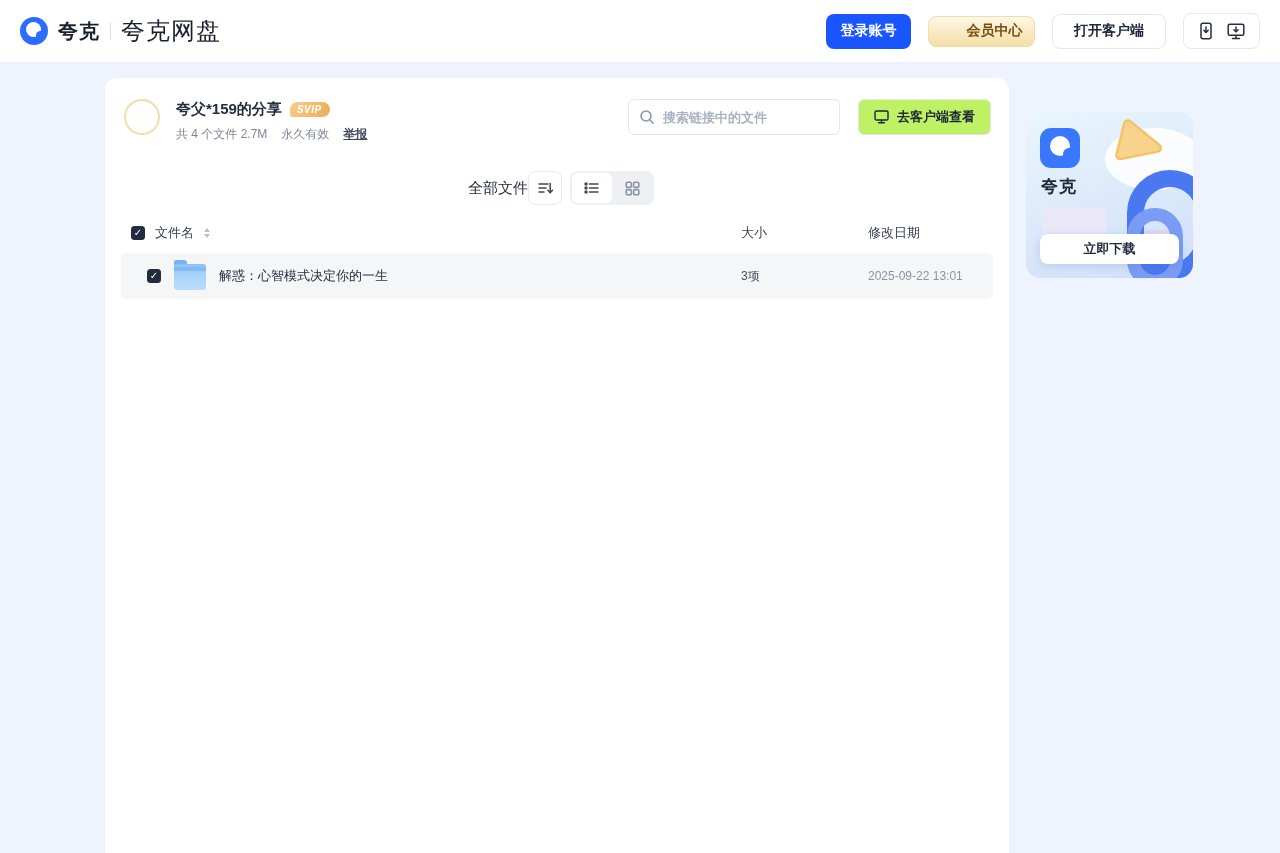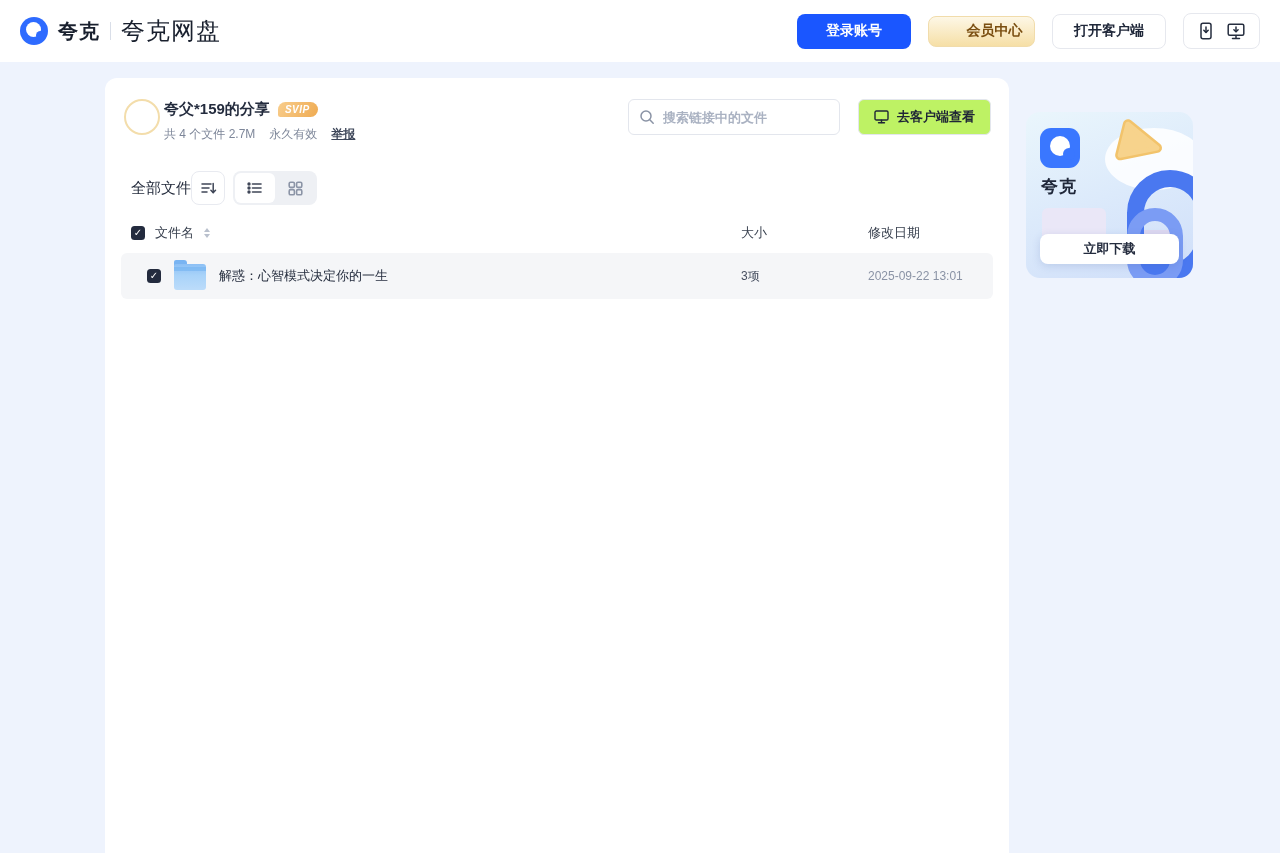--- a/index.html
+++ b/index.html
@@ -19,21 +19,21 @@
   .brand { display: flex; align-items: center; gap: 10px; }
   .qlogo { width: 28px; height: 28px; border-radius: 50%; background: #2e6bff; position: relative; flex: none; }
   .qlogo::before { content:''; position:absolute; left:6px; top:5px; width:15px; height:15px; border-radius:50%; background:#fff; }
   .qlogo::after  { content:''; position:absolute; left:16px; top:14px; width:9px; height:9px; border-radius:50%; background:#2e6bff; }
   .brand-name { font-size: 20px; font-weight: 700; color: #19202e; letter-spacing: 1px; }
   .brand-divider { width: 1px; height: 18px; background: #d9dee8; }
   .brand-product { font-size: 24px; font-weight: 400; color: #19202e; letter-spacing: 1px; }
 
   .header-actions { display: flex; align-items: center; gap: 17px; }
   .btn { border: none; cursor: pointer; font-family: inherit; border-radius: 8px; font-size: 14px; font-weight: 700; }
-  .btn-login { width: 114px; height: 35px; background: #1a56ff; color: #fff; }
+  .btn-login { width: 85px; height: 35px; background: #1a56ff; color: #fff; }
   .btn-vip {
     width: 107px; height: 31px; color: #7a4e10;
     background: linear-gradient(180deg, #fdf7e6 0%, #f6dfa6 100%);
     border: 1px solid #f1dcab;
     padding-left: 26px;
   }
   .btn-client { width: 114px; height: 35px; background: #fff; color: #20283a; border: 1px solid #e6e8ee; }
   .icon-group {
     width: 77px; height: 36px; border: 1px solid #e6e8ee; border-radius: 8px;
     display: flex; align-items: center; justify-content: space-evenly; background: #fff;
@@ -43,21 +43,21 @@
   
   .page { position: relative; height: 791px; }
   .card {
     position: absolute; left: 105px; top: 16px; width: 904px; bottom: 0;
     background: #fff; border-radius: 12px 12px 0 0;
   }
 
   
   .share-head { display: flex; align-items: flex-start; padding: 21px 18px 0 19px; }
   .avatar { width: 36px; height: 36px; border-radius: 50%; background: #fff; border: 2px solid #f3ddab; flex: none; }
-  .share-info { margin-left: 4px; padding-top: 1px; }
+  .share-info { margin-left: 16px; padding-top: 1px; }
   .share-title-row { display: flex; align-items: center; gap: 8px; }
   .share-owner { font-size: 15px; font-weight: 600; color: #242c3e; }
   .svip-badge {
     display: inline-block; padding: 2px 8px 2px 7px; border-radius: 9px 9px 9px 3px;
     background: linear-gradient(120deg, #f8cd8c 0%, #efab52 100%);
     color: #fff; font-size: 10px; font-weight: 700; font-style: italic; letter-spacing: .5px;
   }
   .share-meta { margin-top: 7px; font-size: 12px; color: #7d8699; display: flex; gap: 14px; align-items: flex-start; }
   .report-link { color: #3d4659; text-decoration: underline; cursor: pointer; font-weight: 600; }
 
@@ -70,21 +70,21 @@
   .searchbox input::placeholder { color: #aab2c2; }
   .search-icon { position: absolute; left: 11px; top: 10px; }
   .btn-view-client {
     height: 36px; padding: 0 15px; background: #bef264; border: 1px solid #e3e6ed; border-radius: 6px;
     display: flex; align-items: center; gap: 8px; font-size: 13px; font-weight: 700; color: #1f2636; cursor: pointer;
     font-family: inherit;
     justify-content: flex-end;
   }
 
   
-  .files-toolbar { margin: 28px 18px 0 26px; display: flex; align-items: center; justify-content: flex-start; }
+  .files-toolbar { margin: 28px 18px 0 26px; display: flex; align-items: center; justify-content: center; }
   .section-title { font-size: 15px; color: #242c3d; }
   .toolbar-right { display: flex; gap: 8px; align-items: center; }
   .sort-btn {
     width: 34px; height: 34px; background: #fff; border: 1px solid #e8eaf0; border-radius: 8px;
     display: flex; align-items: center; justify-content: center; cursor: pointer;
   }
   .view-toggle { width: 84px; height: 34px; background: #eef0f4; border-radius: 8px; padding: 2px; display: flex; }
   .seg { flex: 1; border: none; background: transparent; border-radius: 6px; display: flex; align-items: center; justify-content: center; cursor: pointer; }
   .seg.active { background: #fff; }
 

